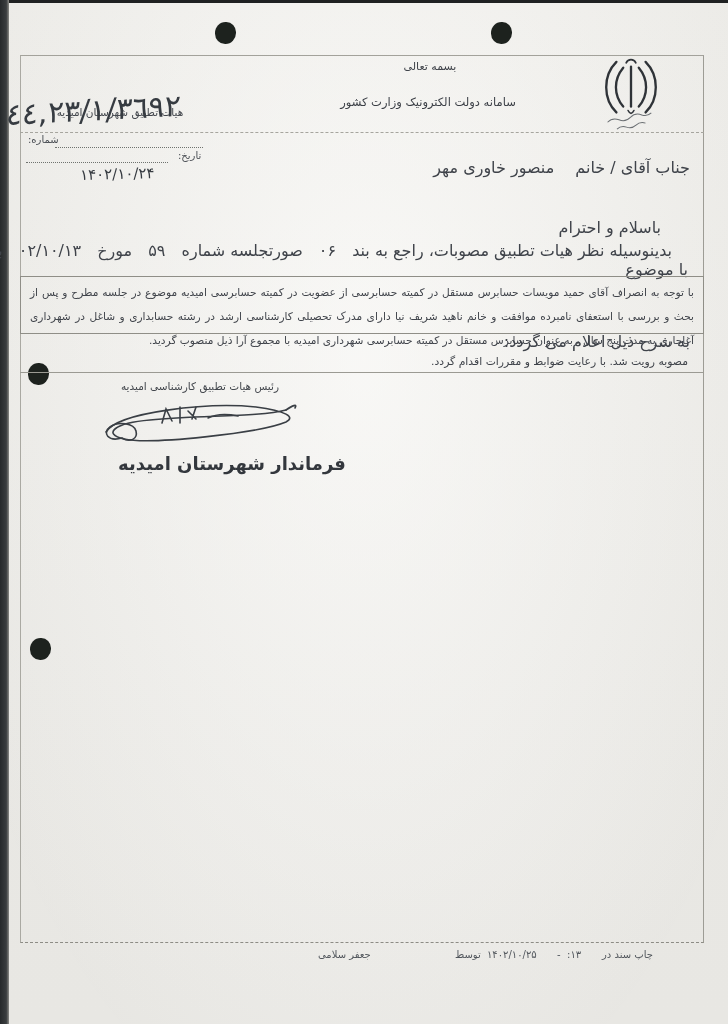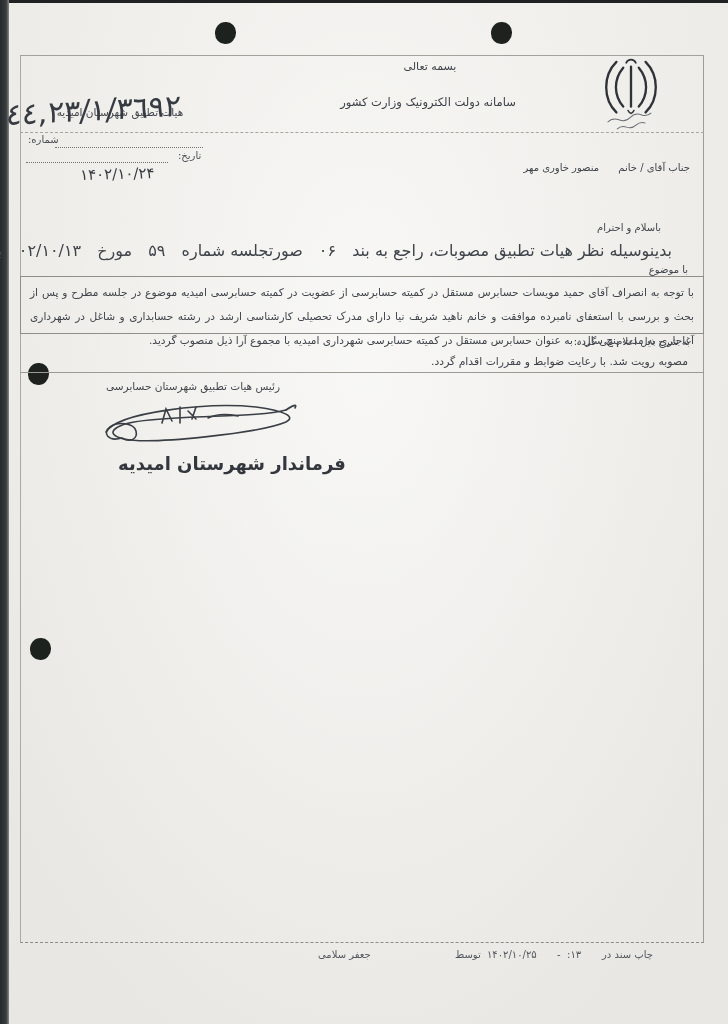--- a/index.html
+++ b/index.html
@@ -23,21 +23,21 @@
   .hole.h3{left:28px;top:363px;}
   .hole.h4{left:30px;top:638px;}
   .outer-box{
     position:absolute;left:20px;top:55px;width:684px;height:888px;
     border-top:1px solid #a3a29b;border-left:1px solid #aaa9a2;border-right:1px solid #9d9c95;
     border-bottom:1px dashed #8d8c85;box-sizing:border-box;
   }
   .hline-dotted{position:absolute;left:20px;top:132px;width:684px;border-top:1px dashed #a6a59e;}
   .divider{position:absolute;left:20px;top:372px;width:684px;border-top:1px solid #9b9a93;}
 
-  .txt{position:absolute;color:#3f434a;font-size:10px;line-height:14px;white-space:nowrap;}
+  .txt{position:absolute;color:#3f434a;font-size:16px;line-height:14px;white-space:nowrap;}
   .rtl{direction:rtl;unicode-bidi:embed;text-align:right;}
 
   .bismillah{top:60px;left:375px;width:110px;text-align:center;font-size:11px;}
   .system-title{top:95px;left:322px;width:212px;text-align:center;font-size:11.5px;color:#3b3f46;}
   .emblem{position:absolute;left:596px;top:56px;}
 
   .stamp-org{top:105px;left:40px;width:160px;text-align:center;font-size:10.5px;color:#43474d;}
   .stamp-label{font-size:10px;color:#4a4e54;}
   .num-label{top:133px;left:28px;}
   .dotline{position:absolute;border-bottom:1.5px dotted #6f736f;height:0;}
@@ -148,21 +148,21 @@
 
   <div class="subject-box">
     <p class="subject-text">با توجه به انصراف آقای حمید مویسات حسابرس مستقل در کمیته حسابرسی از عضویت در کمیته حسابرسی امیدیه موضوع در جلسه مطرح و پس از بحث و بررسی با استعفای نامبرده موافقت و خانم ناهید شریف نیا دارای مدرک تحصیلی کارشناسی ارشد در رشته حسابداری و شاغل در شهرداری آغاجاری به مدت پنج سال ، به عنوان حسابرس مستقل در کمیته حسابرسی شهرداری امیدیه با مجموع آرا ذیل منصوب گردید.</p>
   </div>
 
   <div class="txt rtl announce">به شرح ذیل اعلام می گردد:</div>
   <div class="txt rtl resolution">مصوبه رویت شد. با رعایت ضوابط و مقررات اقدام گردد.</div>
 
   <div class="divider"></div>
 
-  <div class="txt rtl board-title">رئیس هیات تطبیق شهرستان حسابرسی</div>
+  <div class="txt rtl board-title">رئیس هیات تطبیق کارشناسی امیدیه</div>
 
   <div class="signature">
     <svg width="215" height="64" viewBox="0 0 215 64">
       <g fill="none" stroke="#3a3f45" stroke-width="1.6" stroke-linecap="round">
         <path d="M18,40 C30,20 120,10 168,15 C198,19 208,25 198,30 C172,41 62,53 36,47 C14,42 26,31 62,28 C112,23 172,25 198,18"></path>
         <path d="M198,18 C204,14 210,11 207,16"></path>
         <path d="M34,46 C20,50 14,41 22,35 C30,29 46,31 48,39 C50,47 42,51 34,46"></path>
         <path d="M74,31 L78,17 L84,29 M92,15 L92,31 M100,19 L108,27 M104,27 L108,15"></path>
         <path d="M120,26 C128,22 140,22 150,24"></path>
       </g>

